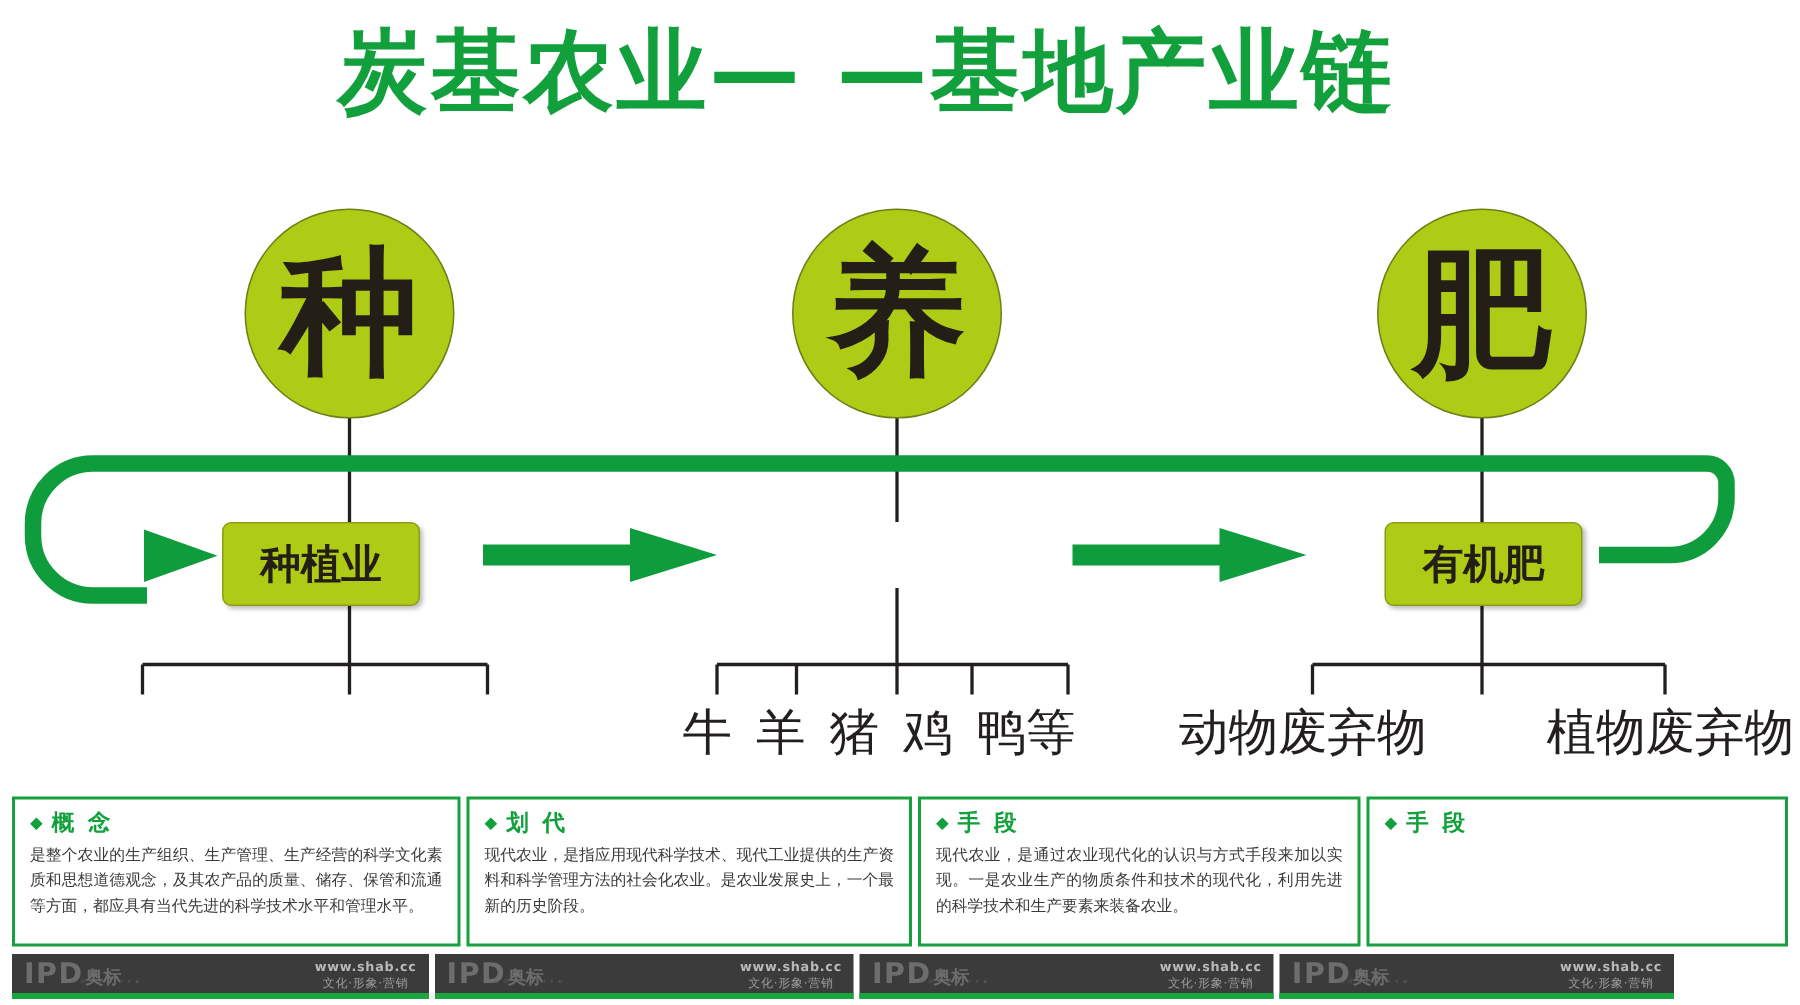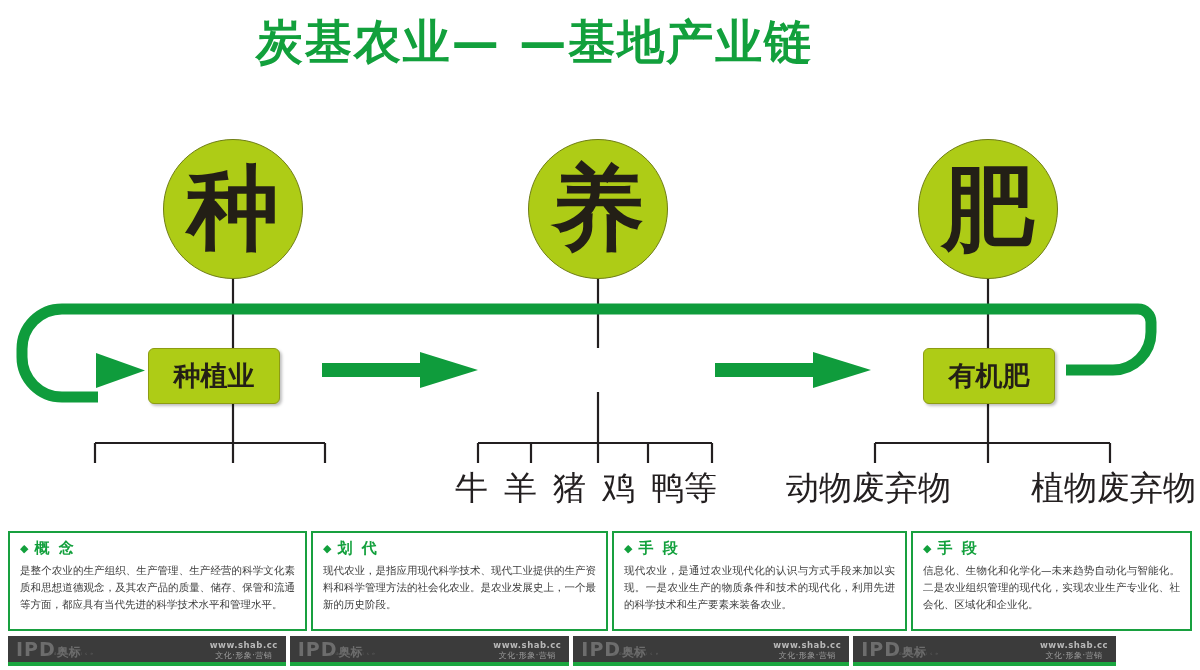--- a/index.html
+++ b/index.html
@@ -17,27 +17,28 @@
     background: #ffffff;
     overflow: hidden;
   }
   
   .title {
     position: absolute;
     left: 0;
     top: 18px;
     width: 1069px;
     text-align: center;
-    font-size: 47px;
+    font-size: 60px;
     font-weight: bold;
     color: #12a03c;
     letter-spacing: 2px;
     line-height: 1;
     white-space: nowrap;
     font-family: "DejaVu Sans", "Liberation Sans", sans-serif;
+    padding-left: 43px;
   }
   
   .diagram {
     position: absolute;
     left: 0;
     top: 0;
     width: 1200px;
     height: 525px;
   }
   .svg-layer {
@@ -310,21 +311,20 @@
     <div class="panel p3">
       <div class="panel-head">
         <span class="bullet">◆</span><span>手 段</span>
       </div>
       <div class="panel-body">现代农业，是通过农业现代化的认识与方式手段来加以实现。一是农业生产的物质条件和技术的现代化，利用先进的科学技术和生产要素来装备农业。</div>
     </div>
     <div class="panel p4">
       <div class="panel-head">
         <span class="bullet">◆</span><span>手 段</span>
       </div>
-      <div class="panel-body">信息化、生物化和化学化—未来趋势自动化与智能化。二是农业组织管理的现代化，实现农业生产专业化、社会化、区域化和企业化。</div>
     </div>
   </div>
 
   <div class="footer">
     <div class="foot-cell f1">
       <div class="brand">
         <span class="ipd">IPD</span>
         <span class="cn">奥标</span>
         <span class="sub">a d v e r t i s e</span>
       </div>

